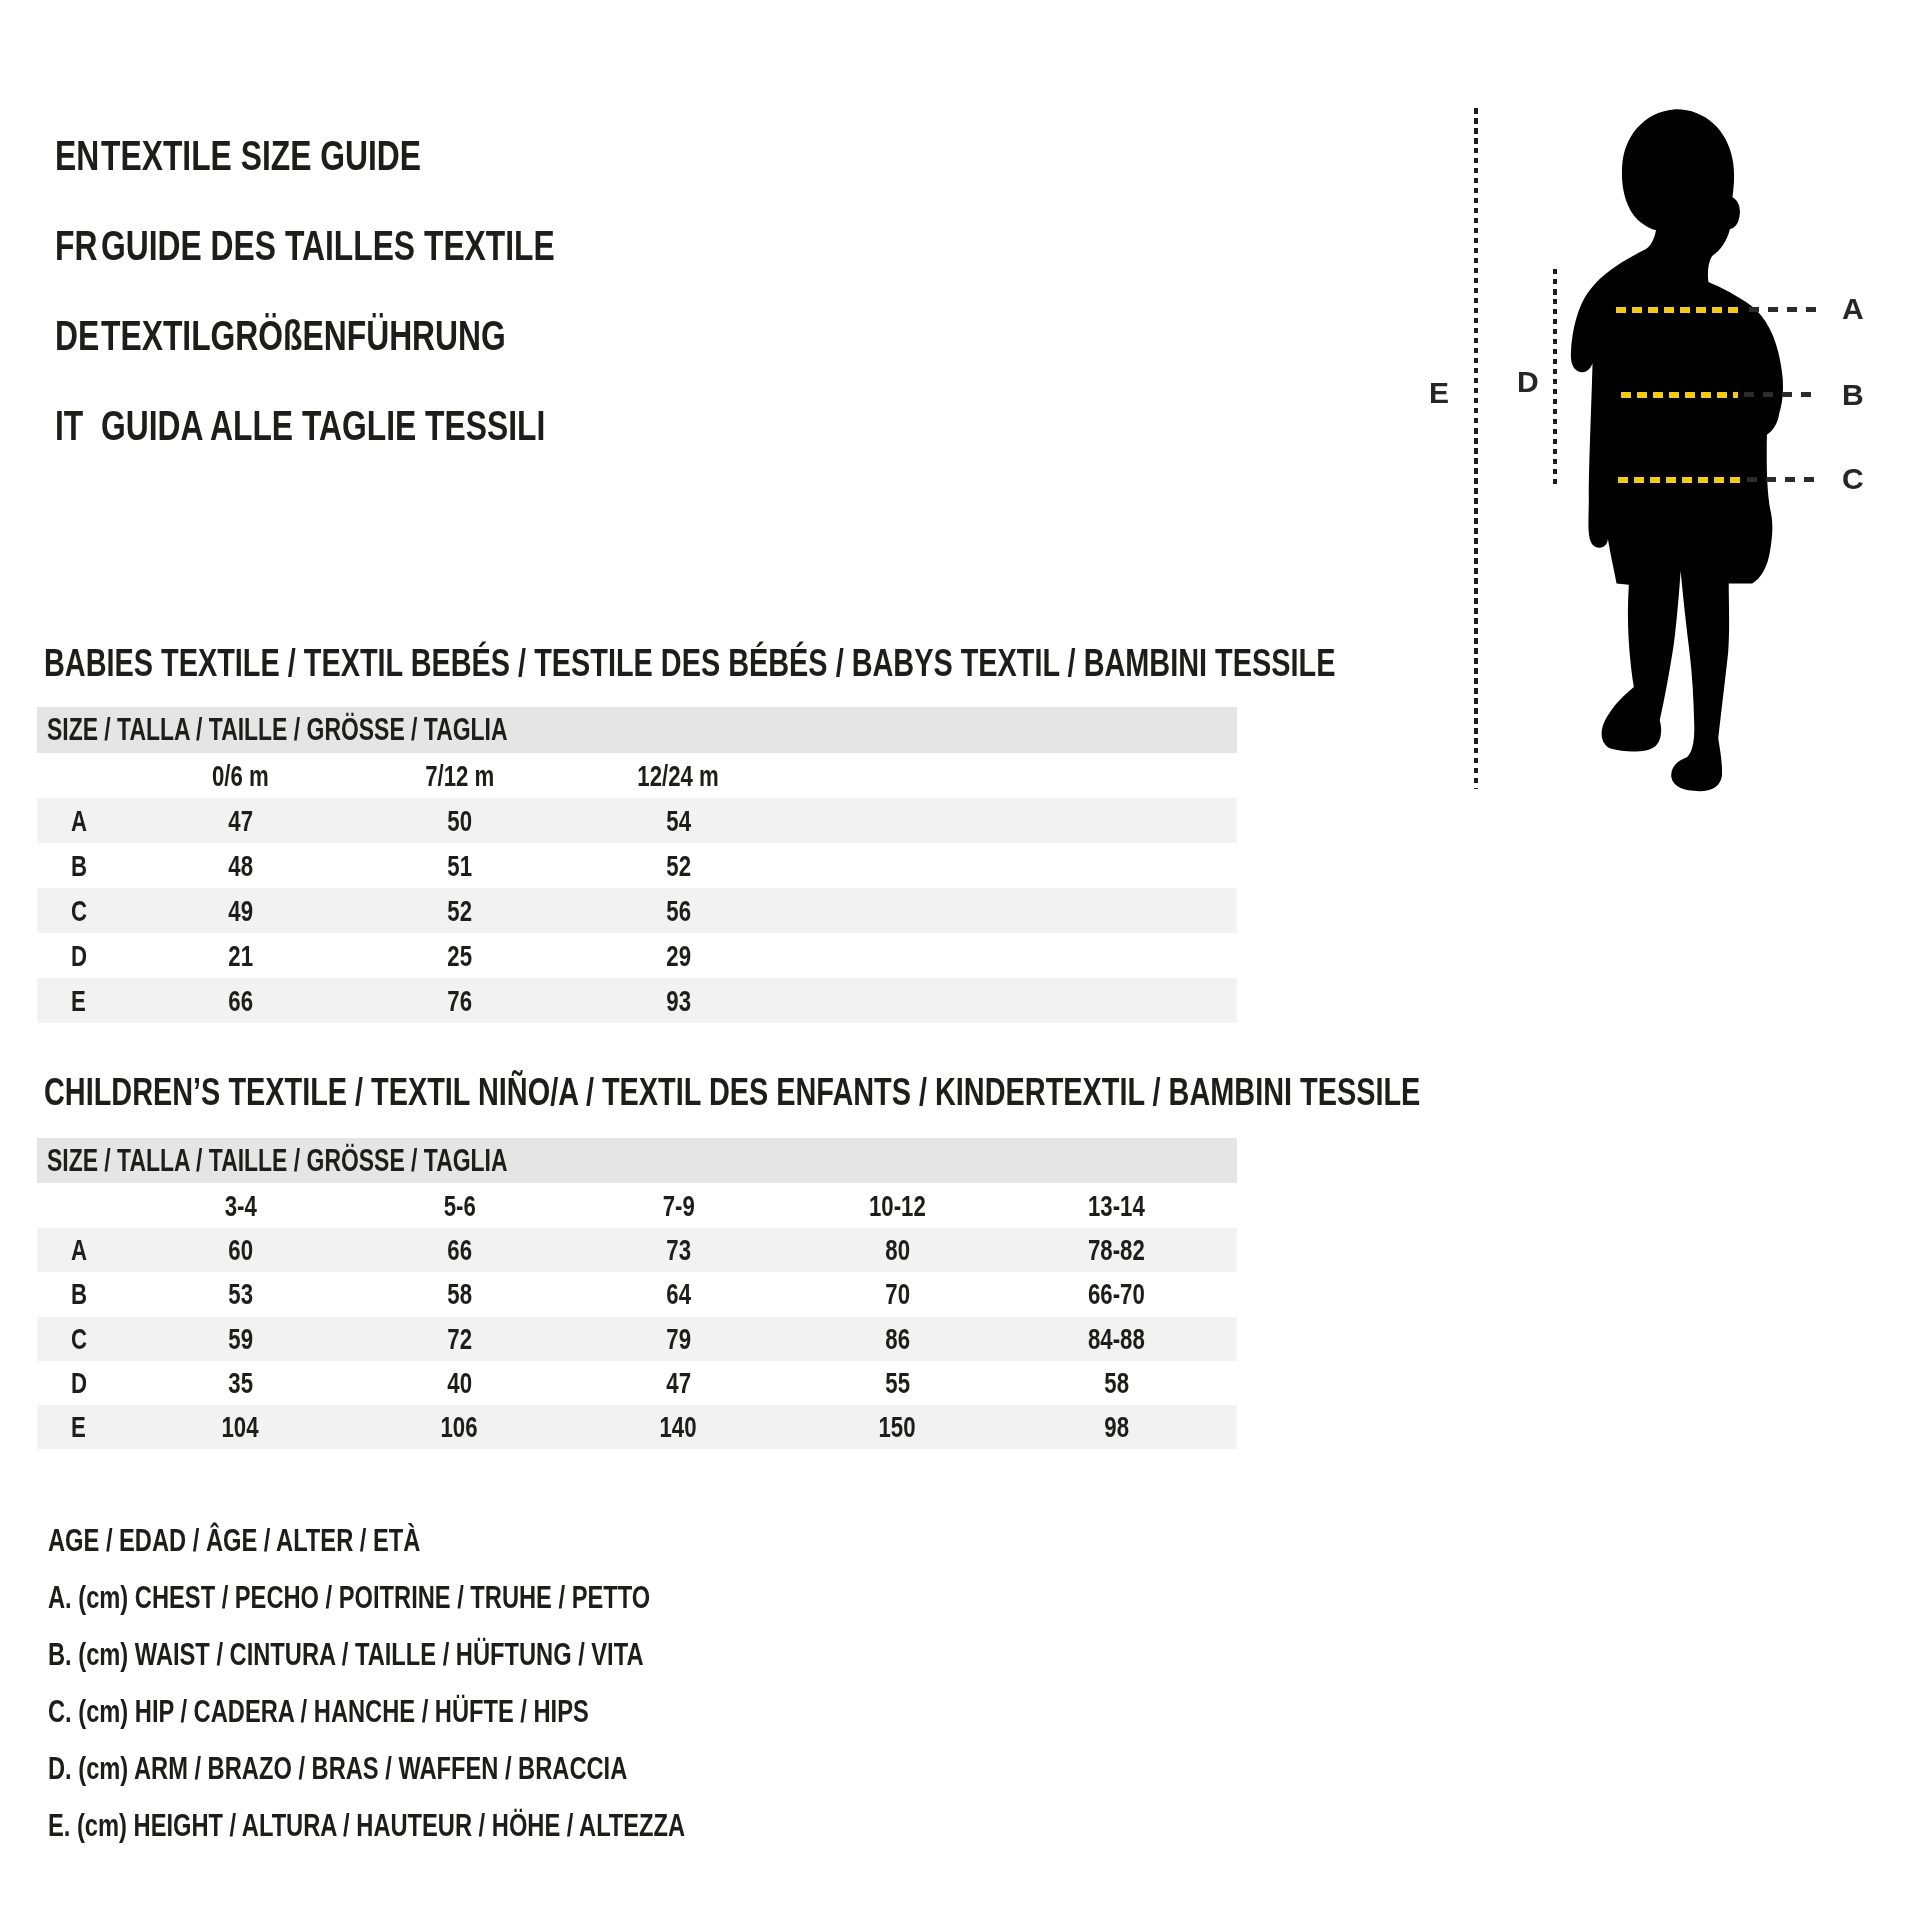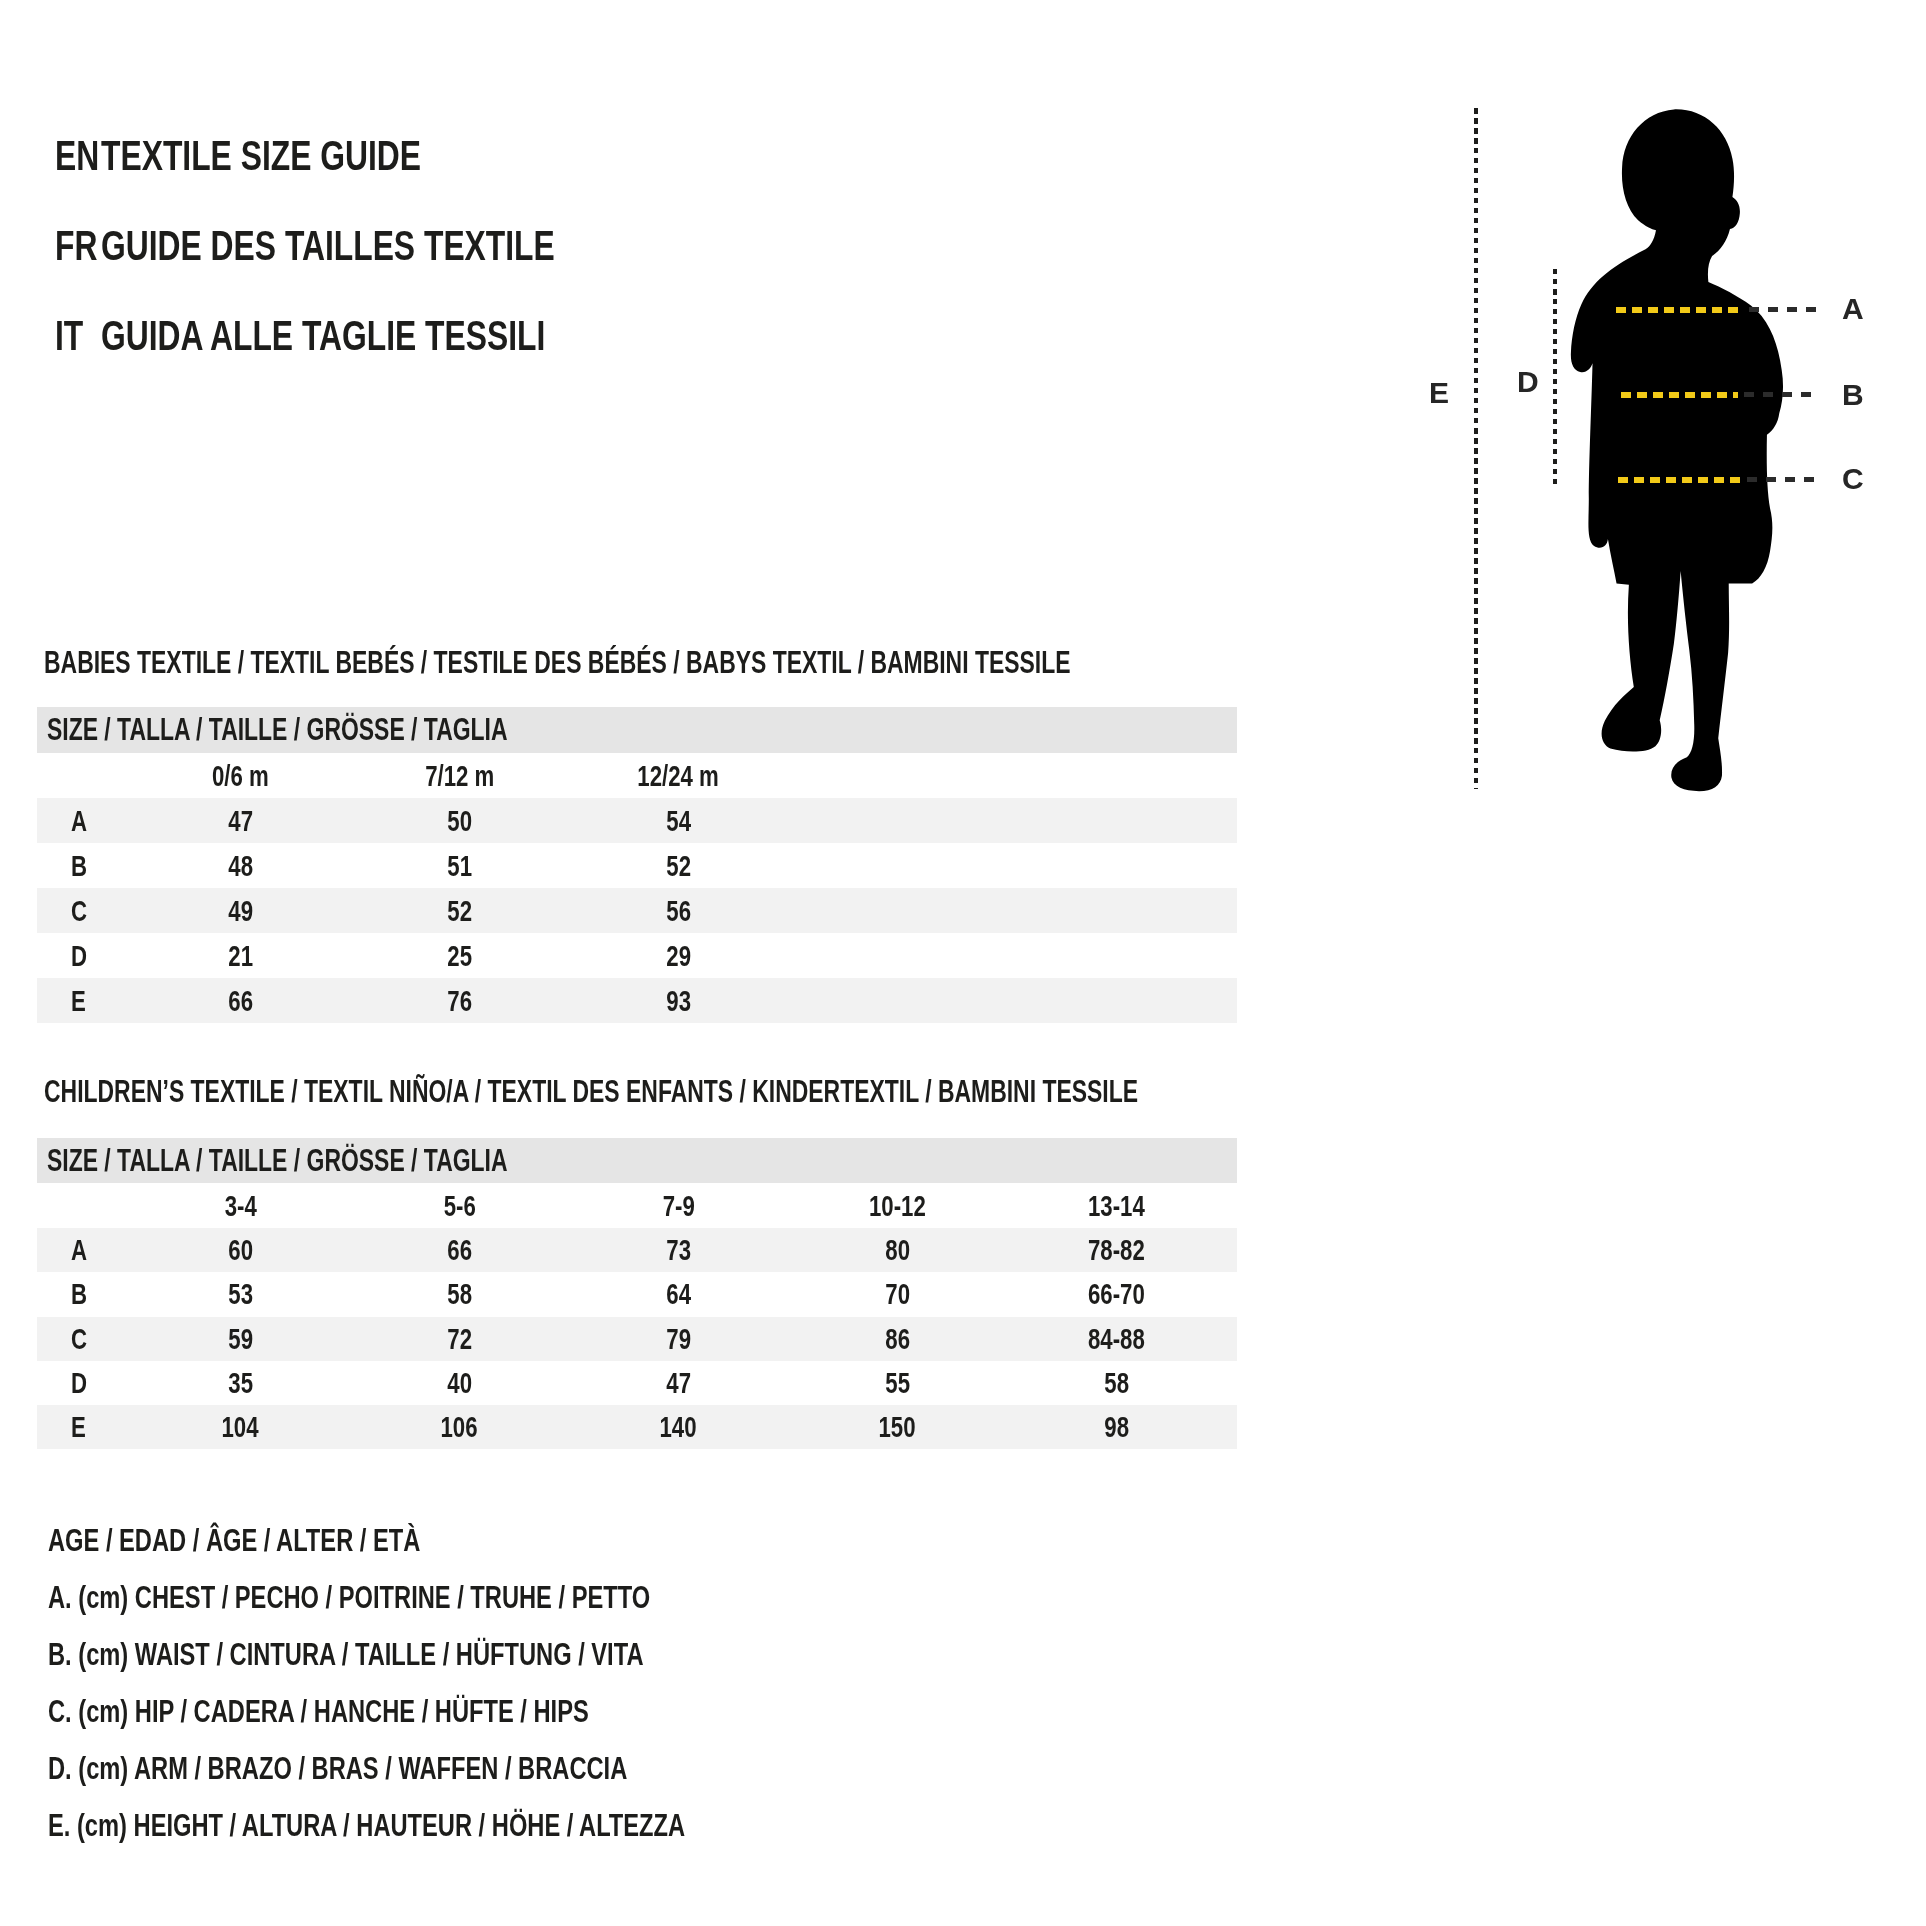--- a/index.html
+++ b/index.html
@@ -6,21 +6,21 @@
   body{width:1926px;height:1926px;position:relative;overflow:hidden;
        font-family:"Liberation Sans",sans-serif;color:#1d1d1b;font-weight:bold;}
   .abs{position:absolute;}
   .cond{display:inline-block;white-space:nowrap;transform:scaleX(.74);transform-origin:0 50%;}
   .cc{transform-origin:50% 50%;}
 
   
   .lang-row{position:relative;height:58px;line-height:58px;font-size:43px;margin-top:32px;}
   .lang-code{display:inline-block;width:46px;}
   
-  .sec-title{font-size:31px;line-height:37px;}
+  .sec-title{font-size:39px;line-height:37px;}
   
   .gray-bar{background:#e5e5e5;width:1200px;height:46px;line-height:46px;font-size:31px;}
   .gray-bar .pad{padding-left:10px;}
   
   .trow{position:absolute;left:37px;width:1200px;display:grid;align-items:center;font-size:30px;}
   .trow.b3{grid-template-columns:94px 219px 219px 219px;}
   .trow.b5{grid-template-columns:94px 219px 219px 219px 219px 219px;}
   .cell{text-align:center;}
   .cell.lab{text-align:left;padding-left:34px;}
   .zebra{background:#f2f2f2;}
@@ -34,20 +34,23 @@
 </style>
 </head>
 <body>
 
 <div class="abs" style="left:55px;top:94px;">
   <div class="lang-row">
     <span class="lang-code"><span class="cond">EN</span></span><span><span class="cond">TEXTILE SIZE GUIDE</span></span>
   </div>
   <div class="lang-row">
     <span class="lang-code"><span class="cond">FR</span></span><span><span class="cond">GUIDE DES TAILLES TEXTILE</span></span>
+  </div>
+  <div class="lang-row">
+    <span class="lang-code"><span class="cond">DE</span></span><span><span class="cond">TEXTILGRÖßENFÜHRUNG</span></span>
   </div>
   <div class="lang-row">
     <span class="lang-code"><span class="cond">IT</span></span><span><span class="cond">GUIDA ALLE TAGLIE TESSILI</span></span>
   </div>
 </div>
 
 <div class="abs vdash" style="left:1474px;top:108px;height:681px;"></div>
 <div class="abs vdash" style="left:1553px;top:269px;height:218px;"></div>
 <div class="abs fig-label" style="left:1429px;top:377px;">E</div>
 <div class="abs fig-label" style="left:1517px;top:366px;">D</div>

